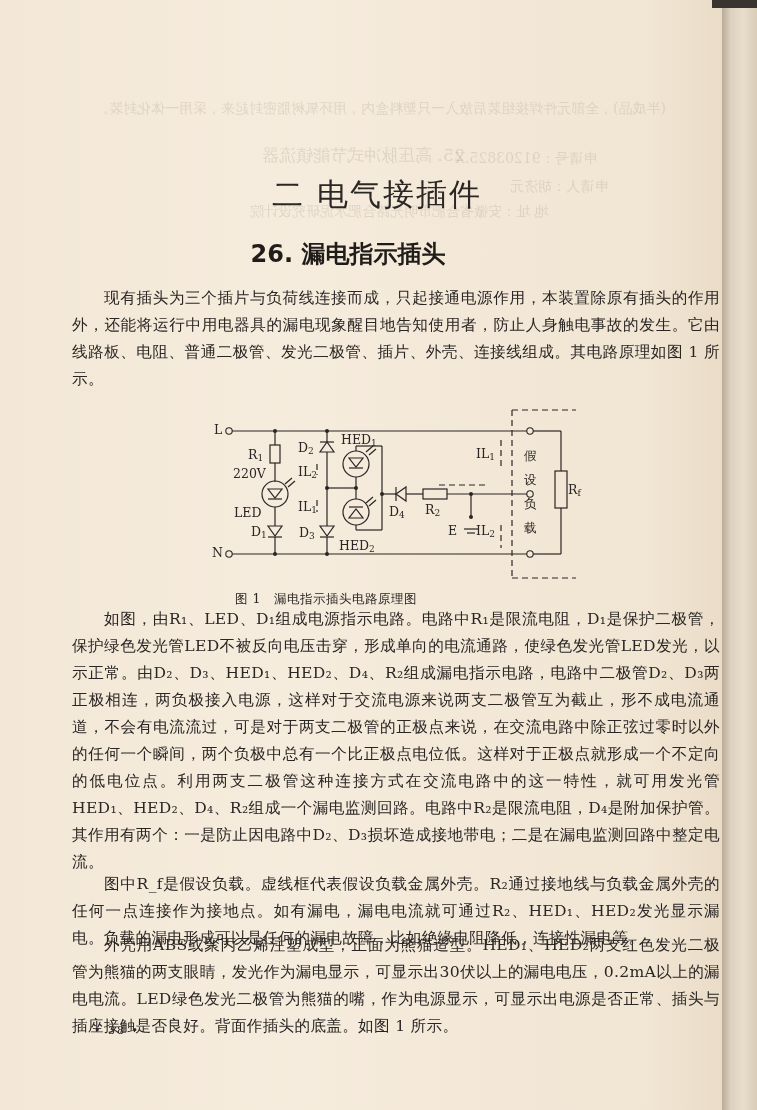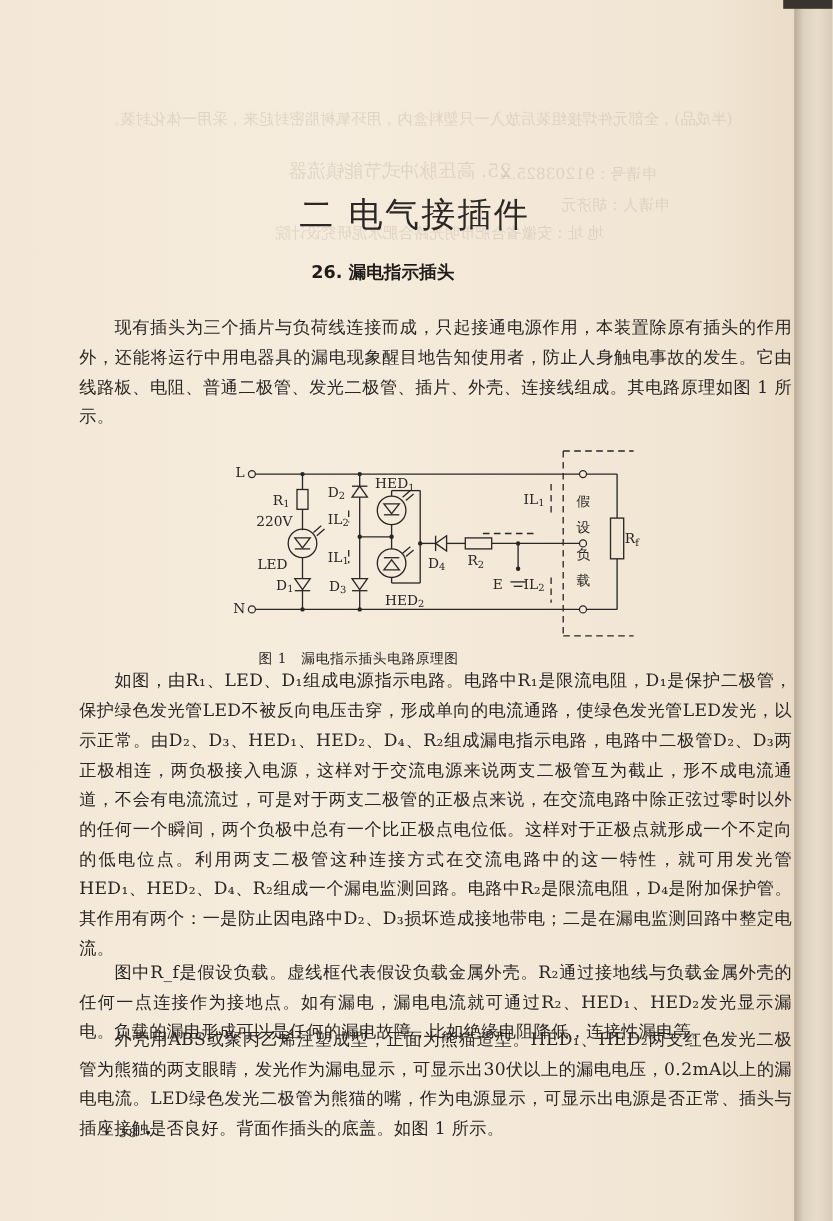--- a/index.html
+++ b/index.html
@@ -25,21 +25,21 @@
     transform:scaleX(-1);
   }
   .chapter-title {
     position:absolute; left:0; width:722px; top:158px; text-align:center;
     font-family:"DejaVu Sans","Liberation Sans",sans-serif;
     font-size:31px; letter-spacing:2px; color:#2b2725; font-weight:normal;
   }
   .section-title {
     position:absolute; left:0; width:696px; top:238px; text-align:center;
     font-family:"DejaVu Sans","Liberation Sans",sans-serif;
-    font-size:16px; font-weight:bold; color:#1f1c1a;
+    font-size:24px; font-weight:bold; color:#1f1c1a;
   }
   .para {
     position:absolute; left:72px; width:648px;
     font-size:15.6px; line-height:27px; text-align:justify;
     text-indent:32px; letter-spacing:0.3px;
   }
   .figure {
     position:absolute; left:196px; top:400px; width:380px; height:200px;
   }
   .fig-caption {
@@ -173,21 +173,21 @@
   <div style="position:absolute;left:0;top:0;width:380px;height:200px;font-size:12.5px;color:#2a2624;font-family:'DejaVu Serif','Liberation Serif',serif;">
     <span style="position:absolute;left:18px;top:22px;">L</span>
     <span style="position:absolute;left:16px;top:145px;">N</span>
     <span style="position:absolute;left:52px;top:47px;"><span>R</span><sub>1</sub></span>
     <span style="position:absolute;left:37px;top:66px;">220V</span>
     <span style="position:absolute;left:38px;top:86px;margin-top:19px;">LED</span>
     <span style="position:absolute;left:55px;top:124px;"><span>D</span><sub>1</sub></span>
     <span style="position:absolute;left:102px;top:40px;"><span>D</span><sub>2</sub></span>
     <span style="position:absolute;left:103px;top:125px;text-align:right;"><span>D</span><sub>3</sub></span>
     <span style="position:absolute;left:145px;top:32px;"><span>HED</span><sub>1</sub></span>
-    <span style="position:absolute;left:143px;top:138px;margin-left:11px;"><span>HED</span><sub>2</sub></span>
+    <span style="position:absolute;left:143px;top:138px;"><span>HED</span><sub>2</sub></span>
     <span style="position:absolute;left:102px;top:64px;"><span>IL</span><sub>2</sub></span>
     <span style="position:absolute;left:102px;top:99px;"><span>IL</span><sub>1</sub></span>
     <span style="position:absolute;left:193px;top:104px;"><span>D</span><sub>4</sub></span>
     <span style="position:absolute;left:229px;top:102px;"><span>R</span><sub>2</sub></span>
     <span style="position:absolute;left:252px;top:123px;">E</span>
     <span style="position:absolute;left:280px;top:46px;"><span>IL</span><sub>1</sub></span>
     <span style="position:absolute;left:280px;top:123px;"><span>IL</span><sub>2</sub></span>
     <span style="position:absolute;left:372px;top:82px;"><span>R</span><sub>f</sub></span>
     <span style="position:absolute;left:328px;top:48px;">假</span>
     <span style="position:absolute;left:328px;top:72px;">设</span>

